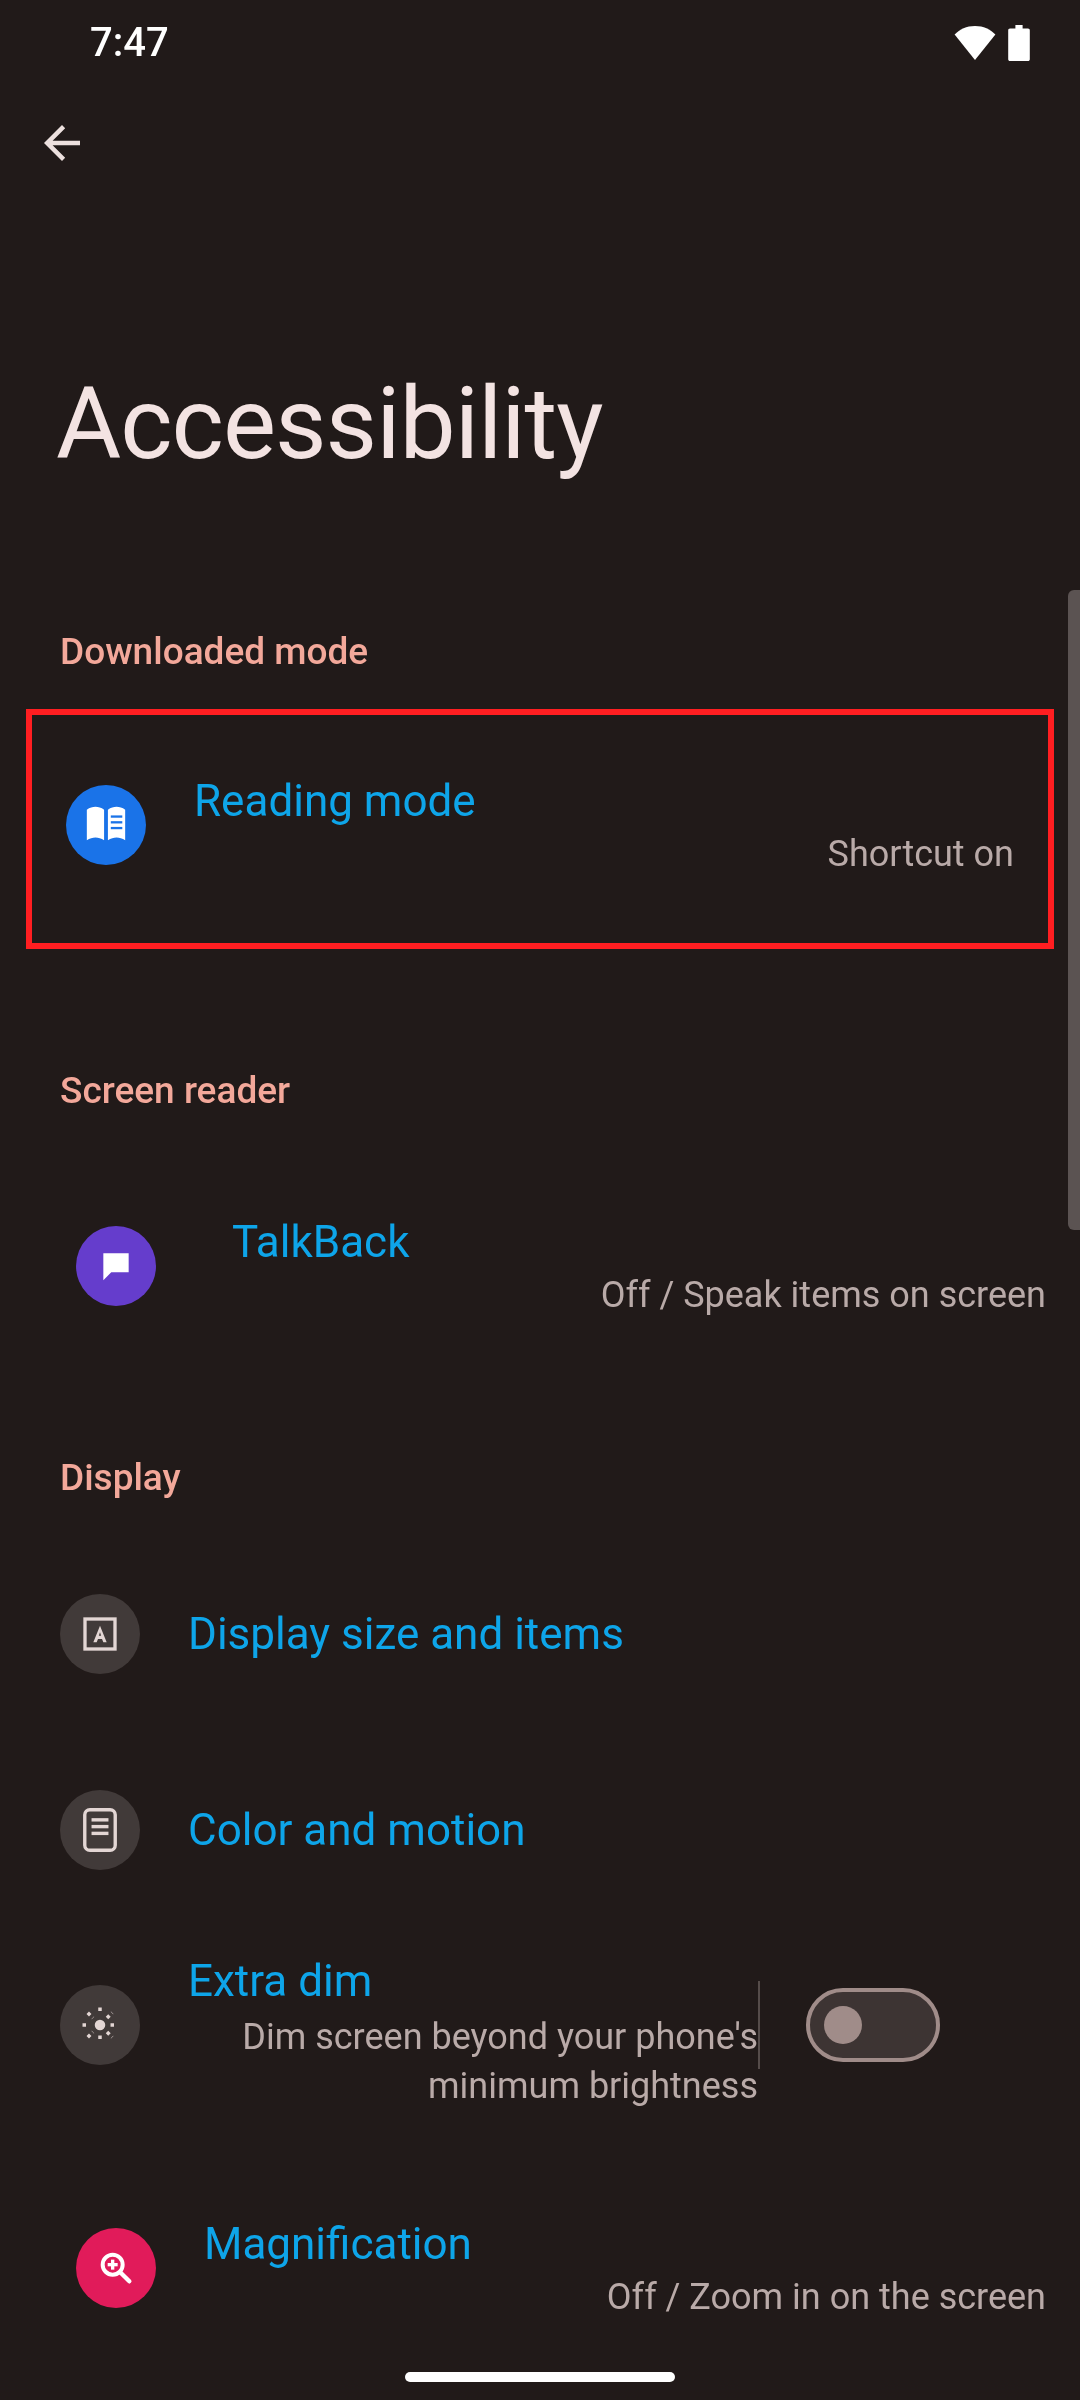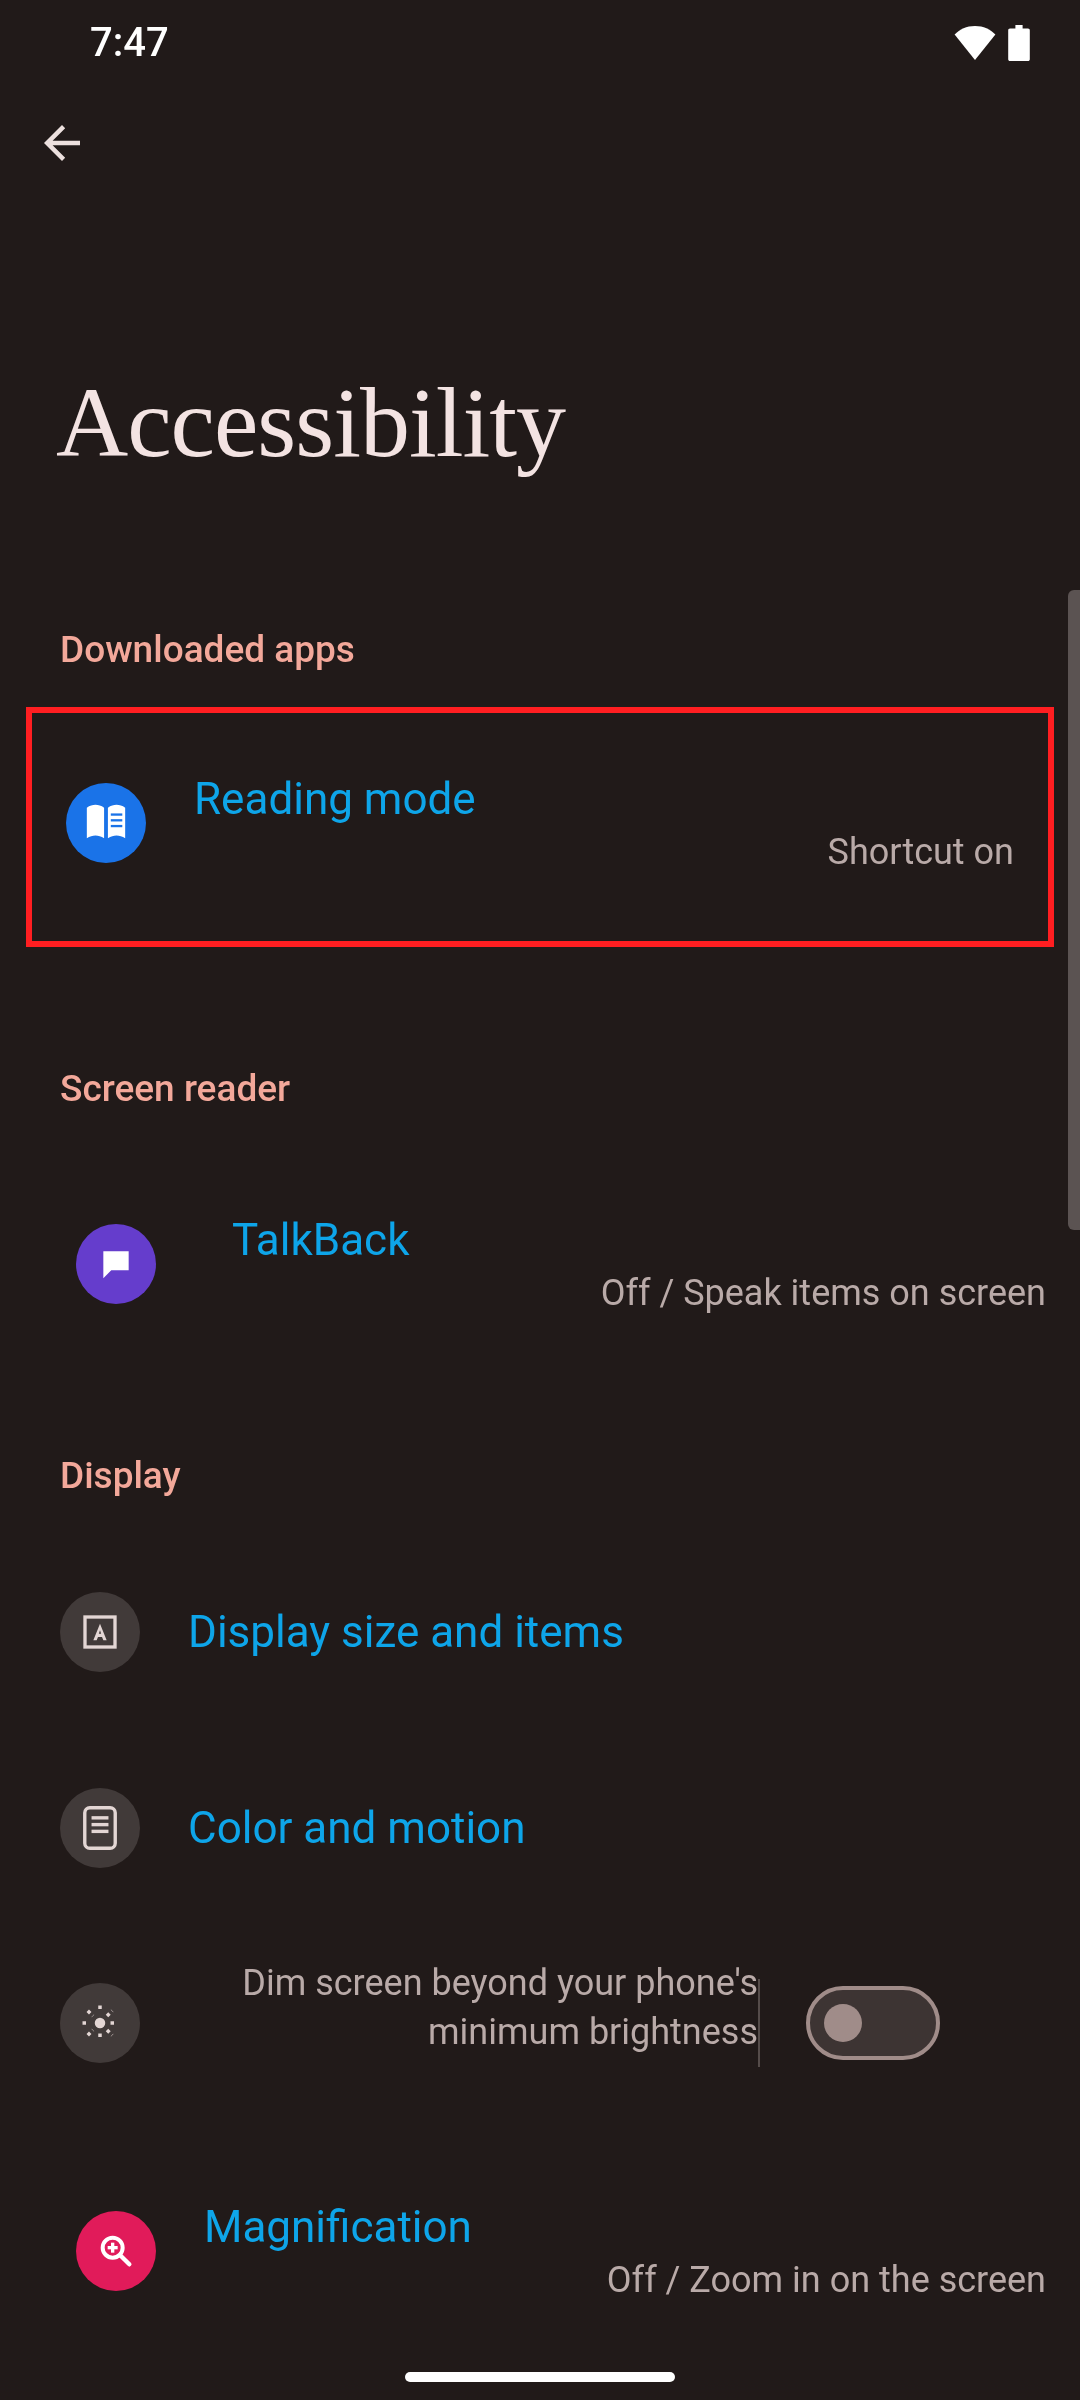--- a/index.html
+++ b/index.html
@@ -38,21 +38,20 @@
       padding-left: 35px;
     }
 
     .page-title {
       font-size: 100px;
       font-weight: 400;
       color: #f3e3e2;
       padding-left: 56px;
       margin-top: 160px;
       letter-spacing: -1px;
-      font-family: Liberation Serif, serif;
     }
 
     .section-header {
       font-size: 37px;
       font-weight: 500;
       color: #f3a89a;
       padding-left: 60px;
       margin-top: 148px;
     }
     .section-header.sec2 { margin-top: 120px; }
@@ -179,21 +178,21 @@
     <svg width="54" height="54" viewBox="0 0 24 24">
         <path fill="#ece0de" d="M20 11H7.83l5.59-5.59L12 4l-8 8 8 8 1.41-1.41L7.83 13H20z"></path>
       </svg>
   </div>
 </div>
 
 <h1 class="page-title">Accessibility</h1>
 
 <div class="scroll-ind"></div>
 
-<div class="section-header">Downloaded apps</div>
+<div class="section-header">Downloaded mode</div>
 
 <div class="highlight-box">
   <div class="item">
     <div class="icon-circle ic-blue">
       <svg width="46" height="40" viewBox="0 0 24 20">
           <path fill="#fff" d="M2 2 C5 0 8 0 11 2 V18 C8 16 5 16 2 18 Z M13 2 C16 0 19 0 22 2 V18 C19 16 16 16 13 18 Z"></path>
           <rect fill="#1a73e8" x="14.5" y="5" width="6" height="1.2"></rect>
           <rect fill="#1a73e8" x="14.5" y="8" width="6" height="1.2"></rect>
           <rect fill="#1a73e8" x="14.5" y="11" width="6" height="1.2"></rect>
         </svg>
@@ -257,20 +256,21 @@
           <line x1="2" y1="12" x2="6" y2="12"></line>
           <line x1="18" y1="12" x2="22" y2="12"></line>
           <line x1="5" y1="5" x2="8" y2="8"></line>
           <line x1="16" y1="16" x2="19" y2="19"></line>
           <line x1="5" y1="19" x2="8" y2="16"></line>
           <line x1="16" y1="8" x2="19" y2="5"></line>
         </g>
       </svg>
   </div>
   <div class="item-text" style="max-width:570px;">
+    <div class="item-title">Extra dim</div>
     <div class="item-sub" style="line-height:1.35;">Dim screen beyond your phone's minimum brightness</div>
   </div>
   <div class="toggle-wrap">
     <div class="vdiv"></div>
     <div class="switch">
       <div class="switch-thumb"></div>
     </div>
   </div>
 </div>
 

